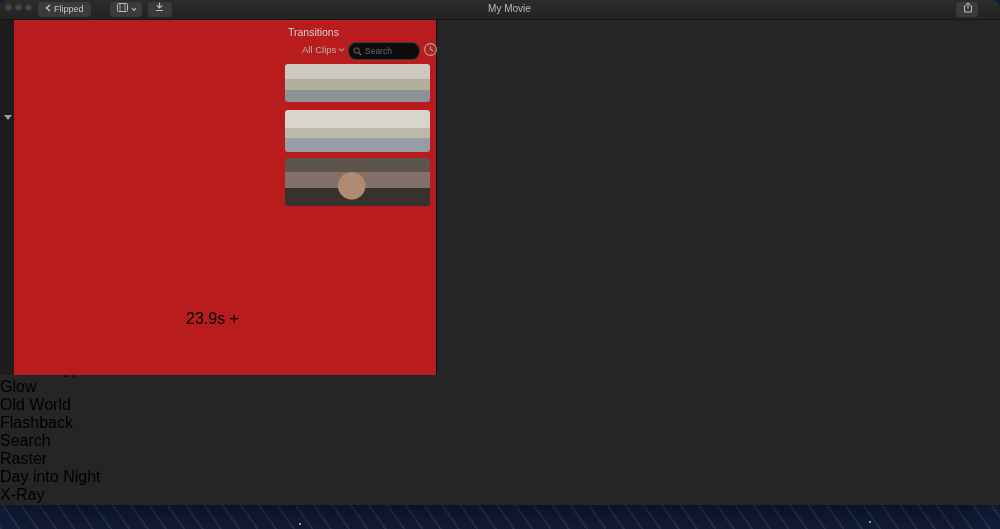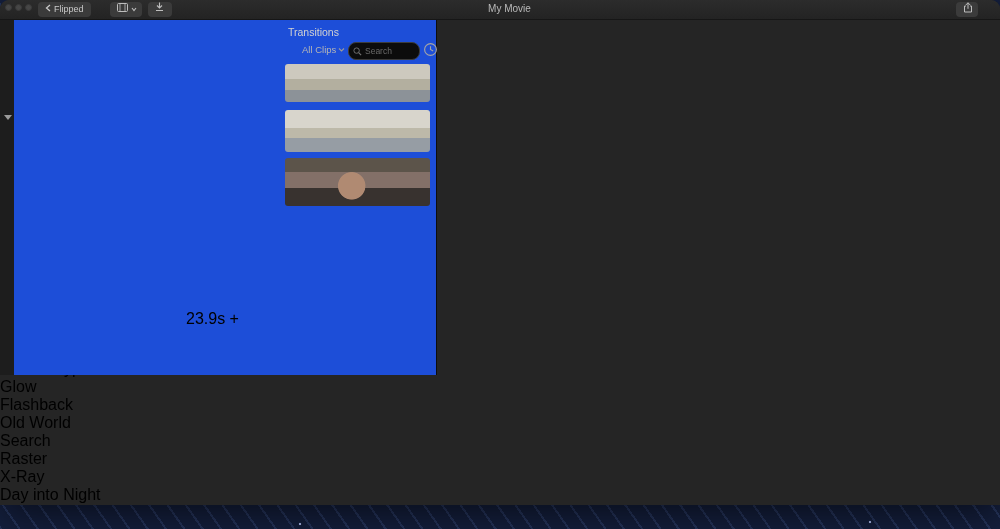--- a/index.html
+++ b/index.html
@@ -19,21 +19,21 @@
   .titlebar { position:absolute; left:0; top:0; width:100%; height:20px;
     background:linear-gradient(#2c2c2c,#232323); border-bottom:1px solid #161616; z-index:5; }
   .dot { position:absolute; top:4px; width:7px; height:7px; border-radius:50%;
     background:#464646; border:1px solid #3a3a3a; }
   .tb-btn { position:absolute; top:2px; height:15px; background:#3b3b3b; border-radius:4px;
     color:#c9c9c9; font-size:9px; line-height:15px; padding:0 7px; display:flex; align-items:center; gap:3px; }
   .win-title { position:absolute; left:0; right:0; top:3px; text-align:center;
     color:#b9b9b9; font-size:10px;margin-left:19px; }
   
   .browser { position:absolute; left:0; top:20px; width:437px; height:355px;
-    background:#1d4ed8; border-right:1px solid #0d0d0d; }
+    background:#b91c1c; border-right:1px solid #0d0d0d; }
   .side-sliver { position:absolute; left:0; top:0; width:14px; height:100%; background:#1d1d1d; }
   .side-tri { position:absolute; left:4px; top:95px; width:0; height:0;
     border-left:4px solid transparent; border-right:4px solid transparent; border-top:5px solid #9a9a9a; }
   .browser-tab { position:absolute; left:288px; top:6px; color:#d2d2d2; font-size:10.5px; }
   .allclips { position:absolute; left:302px; top:24px; color:#b5b5b5; font-size:9.5px; display:flex; gap:2px; align-items:center;justify-content:center; }
   .searchbox { position:absolute; left:348px; top:22px; width:72px; height:15px;
     background:#0c0c0c; border:1px solid #3c3c3c; border-radius:8px; display:flex; align-items:center; padding:8px 4px; gap:3px; }
   .searchbox input { background:transparent; border:none; outline:none; color:#bbb; font-size:8.5px; width:52px; font-family:"Liberation Sans",sans-serif; }
   .searchbox input::placeholder { color:#6a6a6a; }
   .clockbtn { position:absolute; left:423px; top:22px; }
@@ -241,44 +241,44 @@
         </div>
         <div class="fcell">
           <div class="fthumb" style="background: linear-gradient(rgb(147, 147, 138) 0%, rgb(147, 147, 138) 46%, rgb(74, 74, 68) 52%, rgb(74, 74, 68) 78%, rgb(28, 32, 36) 100%);"></div>
           <div class="flabel">Bleach Bypass</div>
         </div>
         <div class="fcell">
           <div class="fthumb" style="background: linear-gradient(rgb(234, 226, 210) 0%, rgb(234, 226, 210) 46%, rgb(164, 148, 122) 52%, rgb(164, 148, 122) 78%, rgb(28, 32, 36) 100%);"></div>
           <div class="flabel">Glow</div>
         </div>
         <div class="fcell">
+          <div class="fthumb" style="background: linear-gradient(rgb(194, 163, 114) 0%, rgb(194, 163, 114) 46%, rgb(116, 88, 58) 52%, rgb(116, 88, 58) 78%, rgb(28, 32, 36) 100%);"></div>
+          <div class="flabel">Old World</div>
+        </div>
+        <div class="fcell">
           <div class="fthumb" style="background: linear-gradient(rgb(203, 203, 203) 0%, rgb(203, 203, 203) 46%, rgb(133, 133, 143) 52%, rgb(133, 133, 143) 78%, rgb(28, 32, 36) 100%);"></div>
           <div class="flabel">Flashback</div>
         </div>
         <div class="fcell">
-          <div class="fthumb" style="background: linear-gradient(rgb(194, 163, 114) 0%, rgb(194, 163, 114) 46%, rgb(116, 88, 58) 52%, rgb(116, 88, 58) 78%, rgb(28, 32, 36) 100%);"></div>
-          <div class="flabel">Old World</div>
-        </div>
-        <div class="fcell">
           <div class="fthumb" style="background: linear-gradient(rgb(235, 235, 235) 0%, rgb(235, 235, 235) 46%, rgb(188, 188, 200) 52%, rgb(188, 188, 200) 78%, rgb(28, 32, 36) 100%);"></div>
           <div class="flabel">Search</div>
         </div>
         <div class="fcell">
           <div class="fthumb" style="background: linear-gradient(rgb(171, 202, 194) 0%, rgb(171, 202, 194) 46%, rgb(99, 145, 136) 52%, rgb(99, 145, 136) 78%, rgb(28, 32, 36) 100%);"></div>
           <div class="flabel">Raster</div>
         </div>
         <div class="fcell">
+          <div class="fthumb" style="background: linear-gradient(rgb(94, 109, 171) 0%, rgb(94, 109, 171) 46%, rgb(46, 46, 80) 52%, rgb(46, 46, 80) 78%, rgb(28, 32, 36) 100%);"></div>
+          <div class="flabel">Day into Night</div>
+        </div>
+        <div class="fcell">
           <div class="fthumb" style="background: linear-gradient(rgb(220, 235, 235) 0%, rgb(220, 235, 235) 46%, rgb(150, 188, 188) 52%, rgb(150, 188, 188) 78%, rgb(28, 32, 36) 100%);"></div>
           <div class="flabel">X-Ray</div>
         </div>
         <div class="fcell">
-          <div class="fthumb" style="background: linear-gradient(rgb(94, 109, 171) 0%, rgb(94, 109, 171) 46%, rgb(46, 46, 80) 52%, rgb(46, 46, 80) 78%, rgb(28, 32, 36) 100%);"></div>
-          <div class="flabel">Day into Night</div>
-        </div>
-        <div class="fcell">
           <div class="fthumb" style="background: linear-gradient(rgb(227, 227, 218) 0%, rgb(227, 227, 218) 46%, rgb(168, 176, 184) 52%, rgb(168, 176, 184) 78%, rgb(28, 32, 36) 100%);"></div>
           <div class="flabel">Negative</div>
         </div>
       </div>
 
   </div>
 
   <div class="divider-v"></div>
 
 </div>

